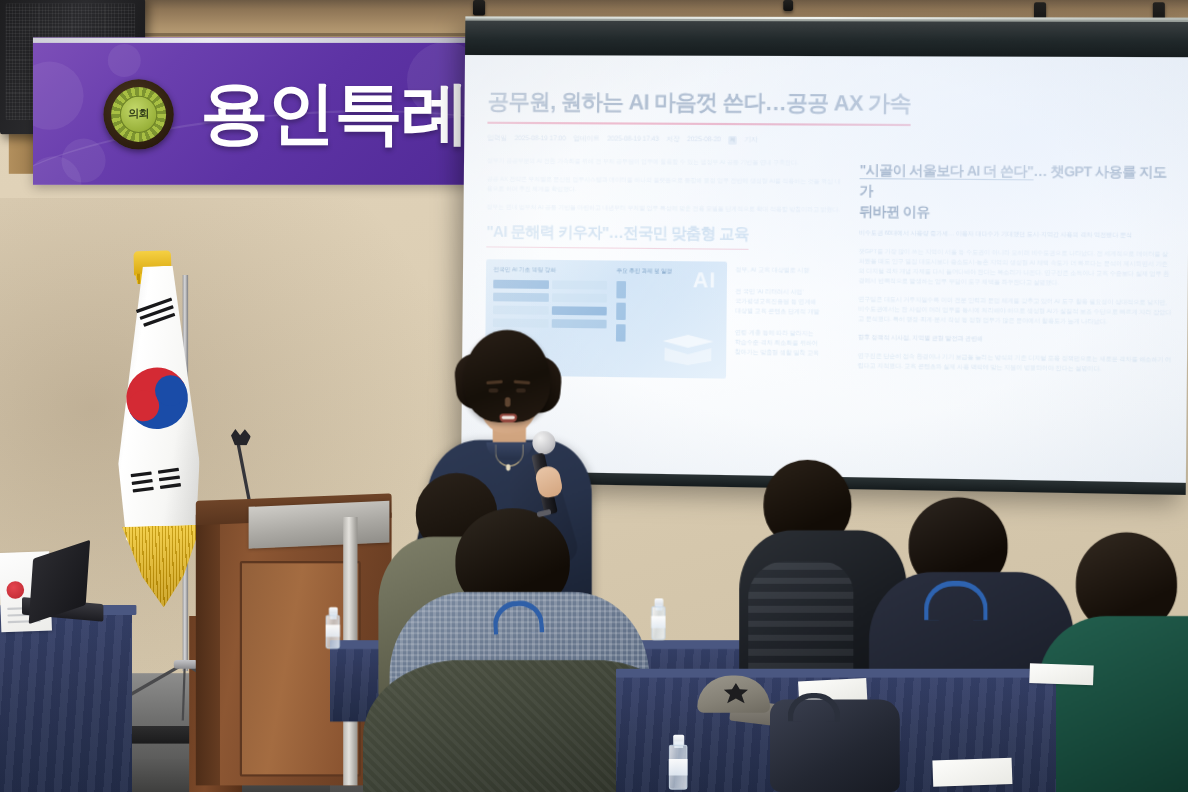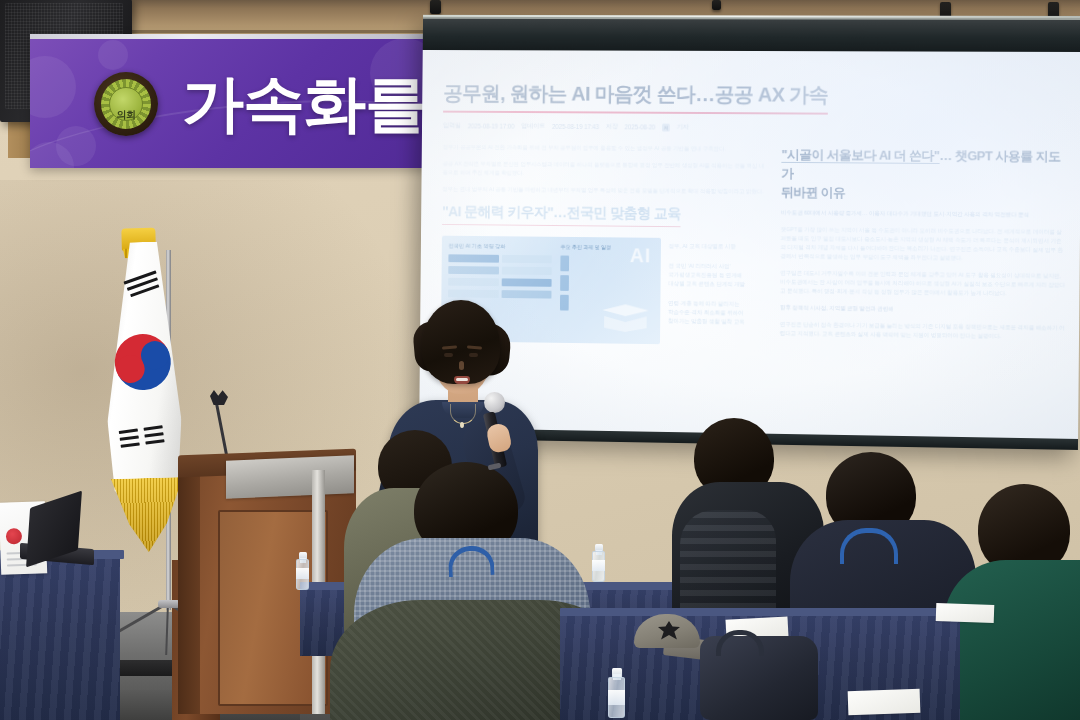--- a/index.html
+++ b/index.html
@@ -85,21 +85,21 @@
   }
   .emblem-ray{
     position:absolute;left:7px;top:7px;width:50px;height:50px;border-radius:50%;
     background:
       repeating-conic-gradient(from 0deg,#a8bf43 0deg 9deg,#7d9430 9deg 18deg);
   }
   .emblem-inner{
     position:absolute;left:15px;top:15px;width:34px;height:34px;border-radius:50%;
     background:radial-gradient(circle at 40% 35%,#c2d769,#9ab23b 70%,#7e942c);
     border:1.5px solid #6e8327;
-    display:flex;align-items:flex-end;justify-content:center;
+    display:flex;align-items:center;justify-content:center;
   }
   .emblem-text{
     font-size:10px;font-weight:700;color:#35401a;letter-spacing:-.5px;line-height:1;
   }
   .banner-title{
     position:absolute;left:152px;top:38px;
     font-size:62px;font-weight:700;color:#fff;letter-spacing:-1px;line-height:64px;
     white-space:nowrap;
     text-shadow:0 2px 5px rgba(0,0,0,.30);
   }
@@ -554,21 +554,21 @@
     <div class="bokeh b3"></div>
     <div class="bokeh b4"></div>
     <div class="bokeh b5"></div>
     <div class="banner-swoosh"></div>
     <div class="emblem">
       <div class="emblem-ray"></div>
       <div class="emblem-inner">
         <span class="emblem-text">의회</span>
       </div>
     </div>
-    <div class="banner-title">가속화를</div>
+    <div class="banner-title">용인특례</div>
   </div>
 
   <div class="screen-wrap">
     <div class="screen-bar-hl"></div>
     <div class="screen-bar"></div>
 
     <div class="screen">
       <div class="slide">
 
         <div class="art-title">공무원, 원하는 AI 마음껏 쓴다…공공 AX 가속</div>

